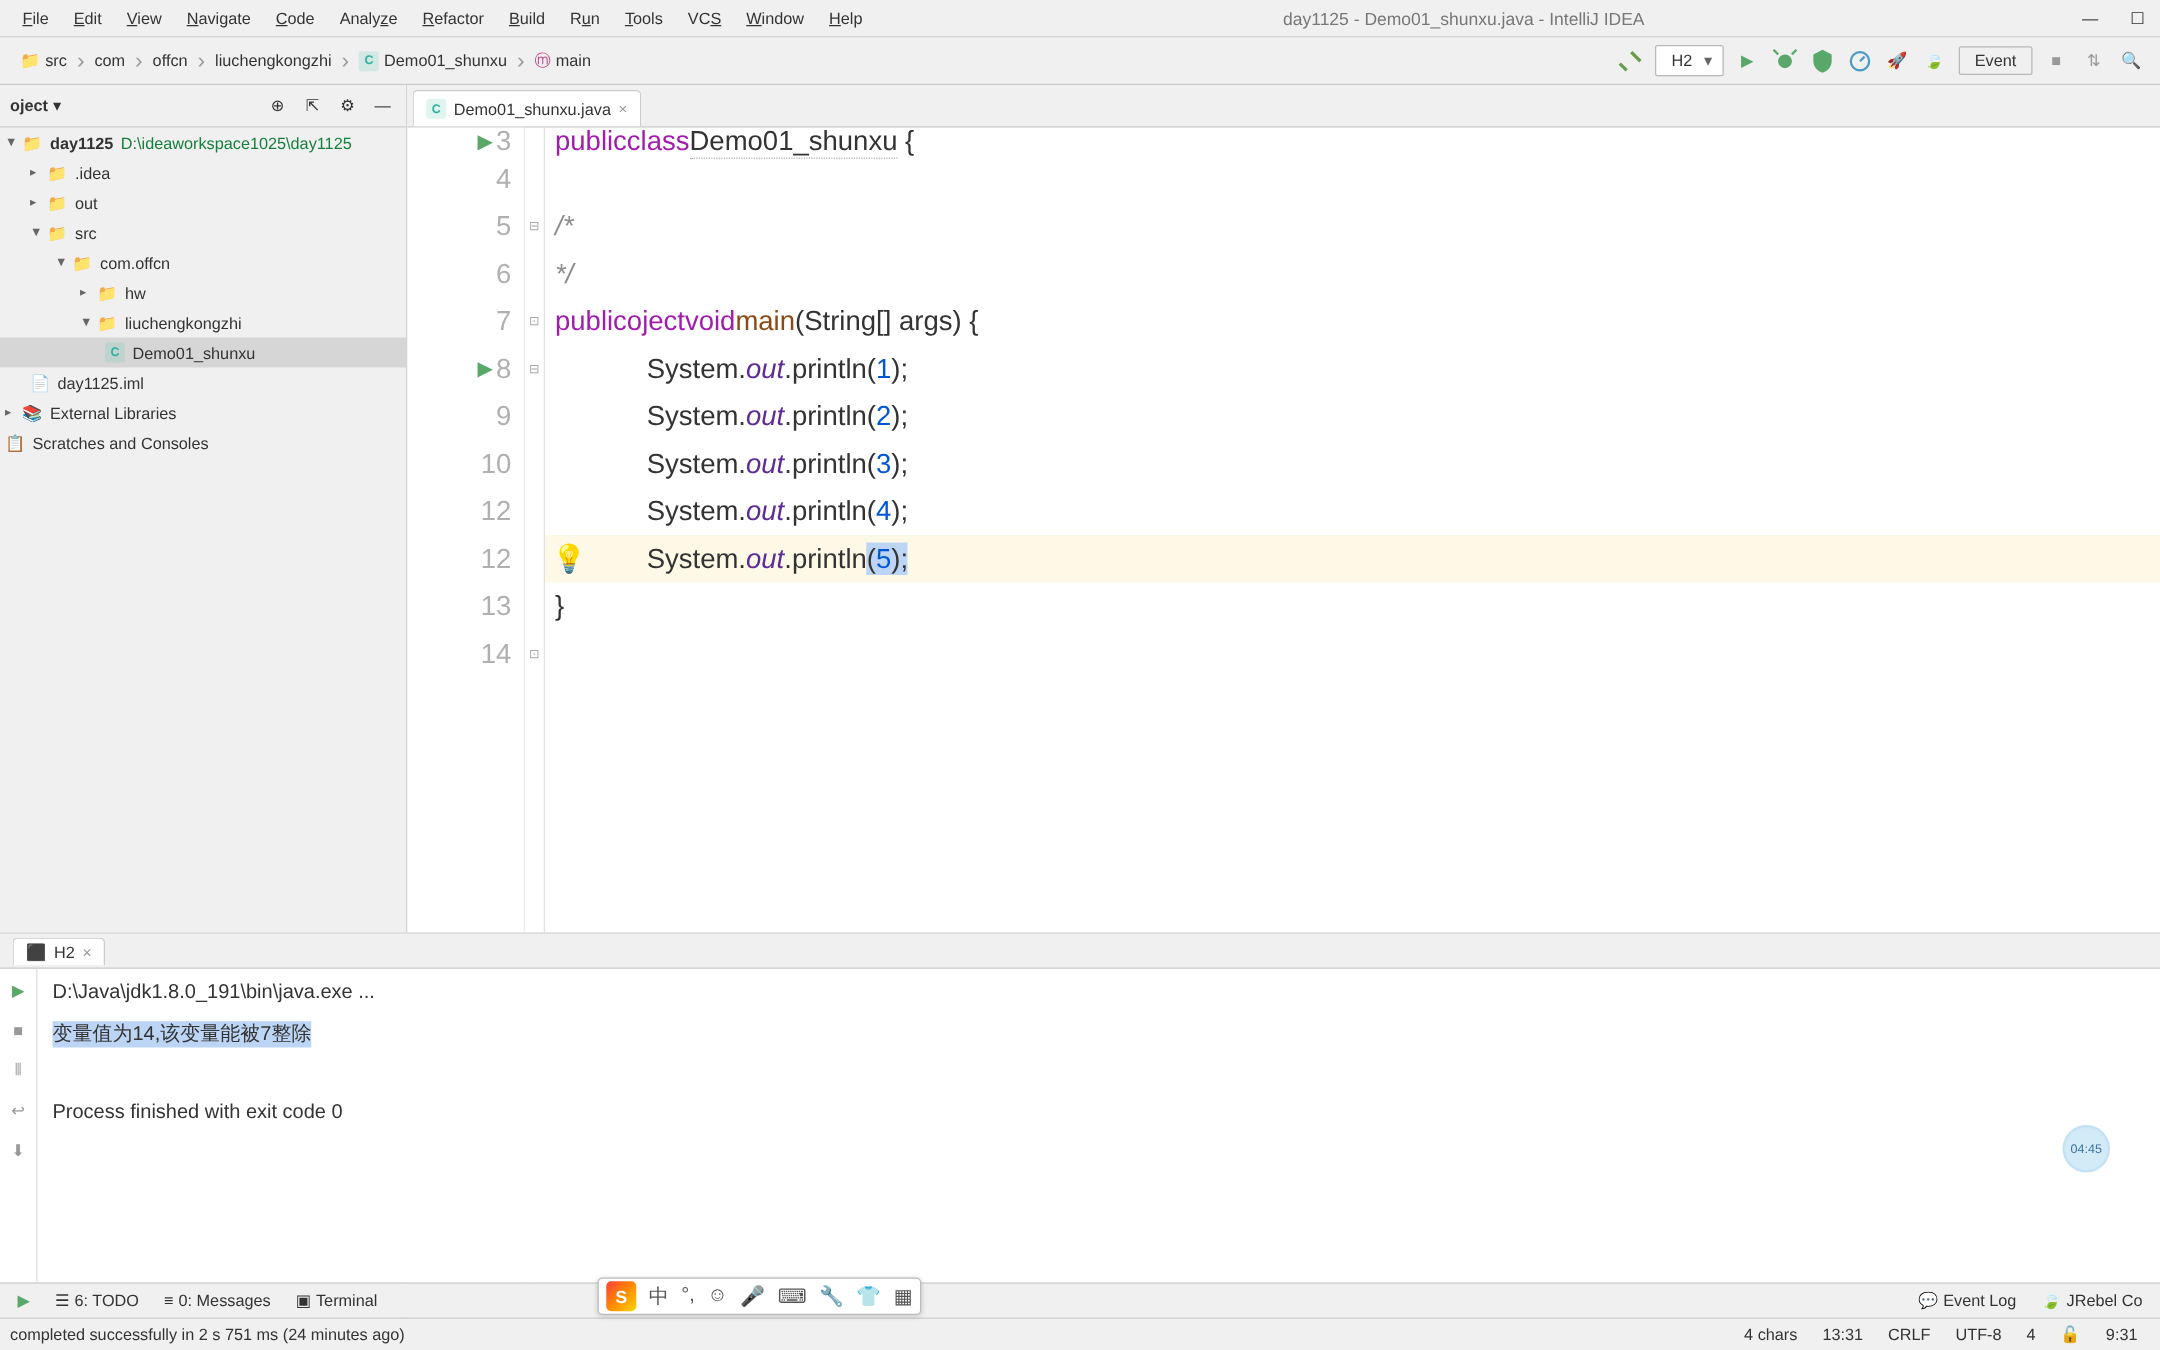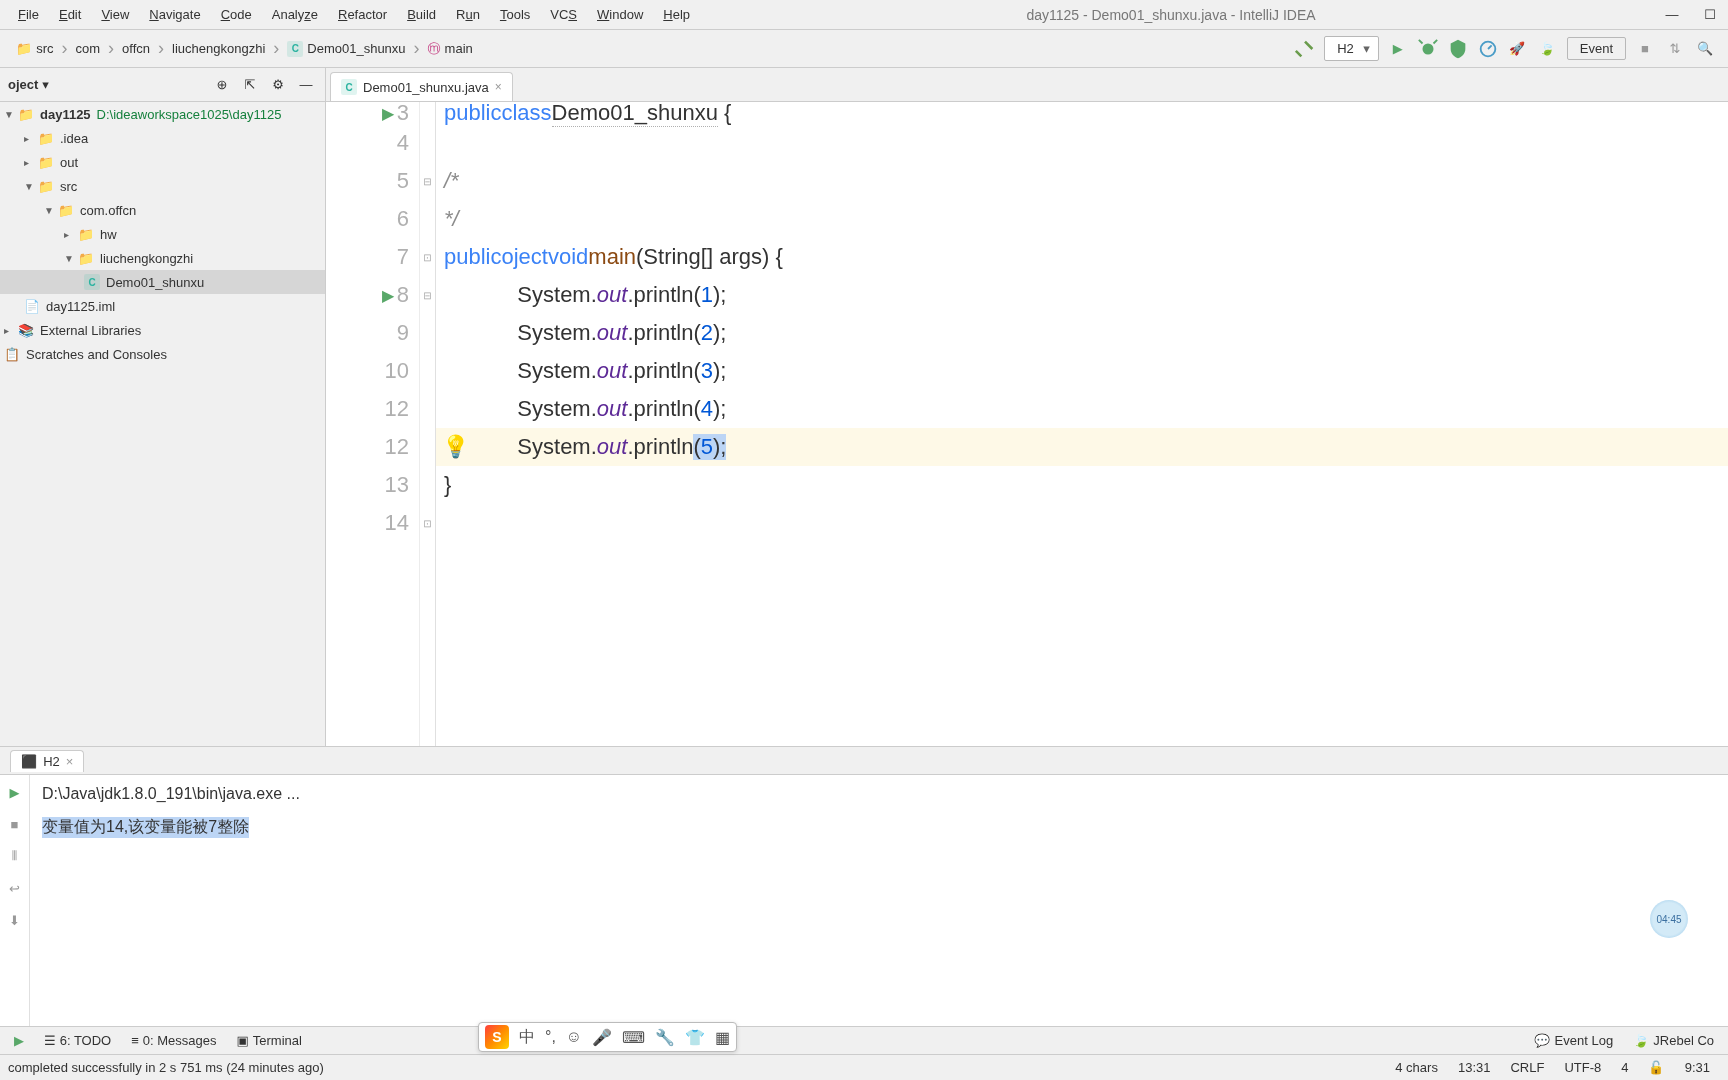--- a/index.html
+++ b/index.html
@@ -61,21 +61,21 @@
 .tab .close { color: #999; font-size: 12px; }
 .code-area { flex: 1; display: flex; font-family: "JetBrains Mono", Consolas, monospace; font-size: 22px; overflow: hidden; }
 .gutter { width: 94px; background: #fff; border-right: 1px solid #ececec; display: flex; flex-direction: column; }
 .gutter-row { height: 38px; display: flex; align-items: center; justify-content: flex-end; padding-right: 10px; color: #b0b0b0; position: relative; }
 .gutter-row .run-arrow { position: absolute; left: 56px; color: #59a869; font-size: 16px; }
 .fold-gutter { width: 16px; border-right: 1px solid #e0e0e0; display: flex; flex-direction: column; }
 .fold-row { height: 38px; display: flex; align-items: center; justify-content: center; color: #aaa; font-size: 10px; }
 .code-lines { flex: 1; }
 .code-line { height: 38px; display: flex; align-items: center; padding-left: 8px; white-space: pre; }
 .code-line.current { background: #fef9e7; }
-.kw { color: #3b82f6; }
+.kw { color: #a21caf; }
 .fn { color: #8b4a13; }
 .out-field { color: #5e2b97; font-style: italic; }
 .num { color: #0057d6; }
 .comment { color: #8c8c8c; font-style: italic; }
 .clazz { color: #333; border-bottom: 1px dotted #b0b0b0; }
 .sel { background: #bcd5f5; }
 .caret { border-right: 2px solid #000; }
 .intent-bulb { position: absolute; left: 6px; color: #f0a732; }
 
 
@@ -380,20 +380,21 @@
         <div class="tool-icon green">▶</div>
         <div class="tool-icon gray">■</div>
         <div class="tool-icon gray">⫴</div>
         <div class="tool-icon gray">↩</div>
         <div class="tool-icon gray">⬇</div>
       </div>
       <div class="run-output">
         <div class="line">D:\Java\jdk1.8.0_191\bin\java.exe ...</div>
         <div class="line"><span class="sel-line">变量值为14,该变量能被7整除</span></div>
         <div class="line"></div>
+        <div class="line">Process finished with exit code 0</div>
       </div>
     </div>
   </div>
 
   <div class="bottom-tabs">
     <div class="btab">
         <span style="color:#59a869">▶</span>
       </div>
     <div class="btab">
         <span>☰</span>

